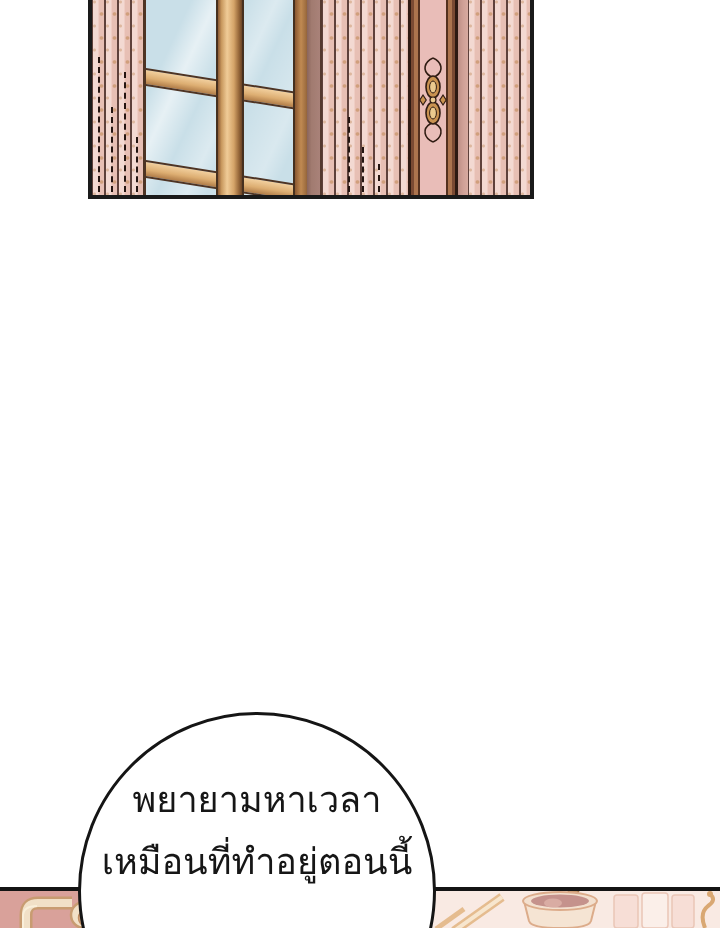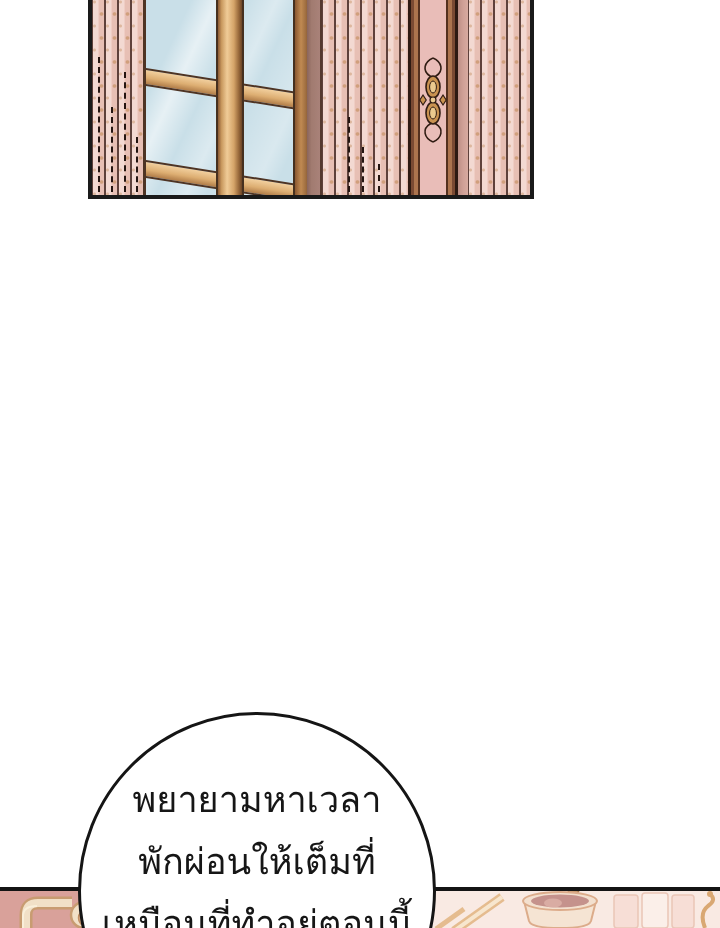--- a/index.html
+++ b/index.html
@@ -159,17 +159,16 @@
         <rect x="414" y="4" width="22" height="33" rx="3" fill="#F7DED6" stroke="#EAC6B7" stroke-width="1.5"></rect>
         <path d="M447 37 Q441 22 450 15 Q459 9 452 3" stroke="#D9A873" stroke-width="4" fill="none"></path>
         <circle cx="452" cy="3" r="3" fill="#D9A873"></circle>
       </svg>
     </div>
   </div>
 
   <div class="bubble"></div>
   <div class="bubble-text">
     <div class="dialogue-line">พยายามหาเวลา</div>
-    <div class="dialogue-line">พักผ่อนให้เต็มที่</div>
     <div class="dialogue-line">เหมือนที่ทำอยู่ตอนนี้</div>
   </div>
 
 </div>
 
 </body></html>

